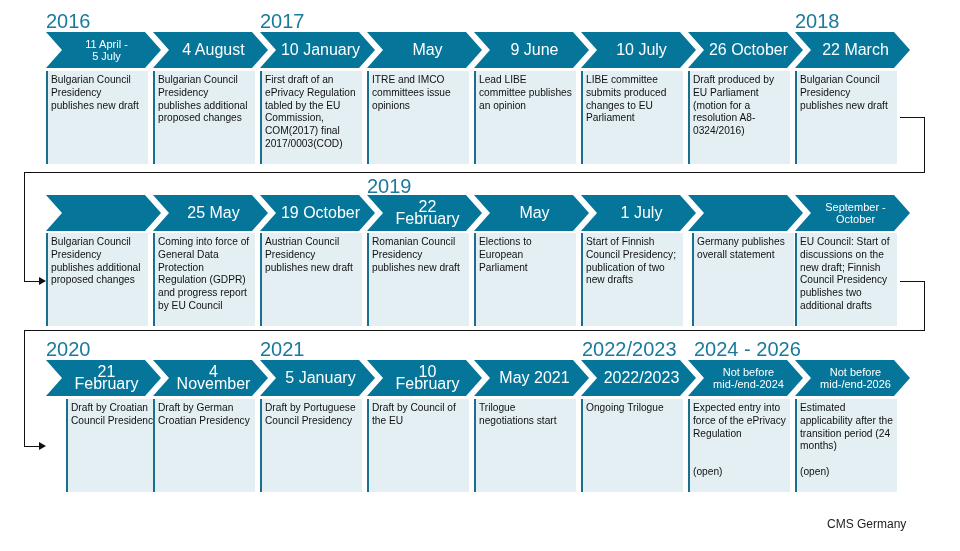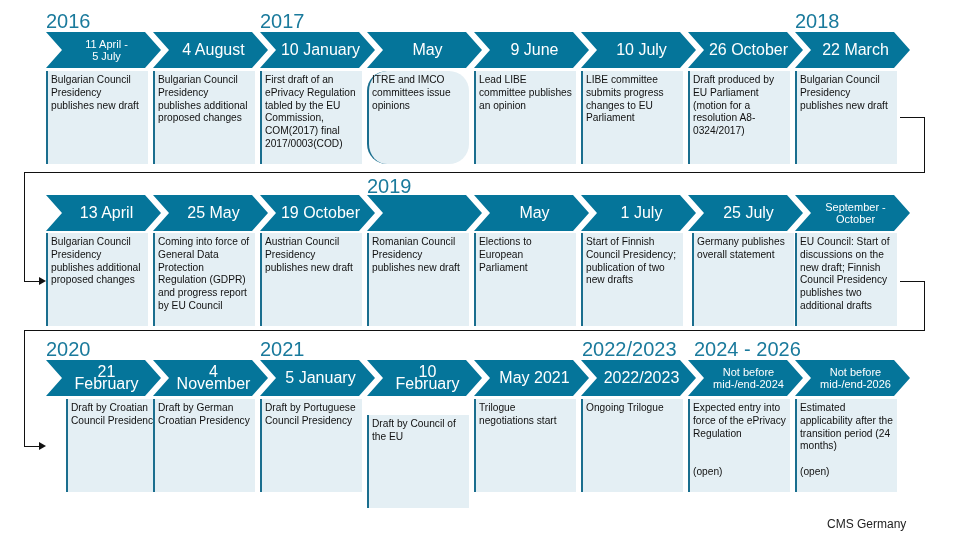--- a/index.html
+++ b/index.html
@@ -58,68 +58,67 @@
 tabled by the EU
 Commission,
 COM(2017) final
 2017/0003(COD)</div>
     <div class="chev" style="left: 367px; top: 32px;">
       <svg width="115" height="36">
         <polygon points="0,0 99,0 115,18 99,36 0,36 16,18" fill="#05759a"></polygon>
       </svg>
       <div class="chev-label">May</div>
     </div>
-    <div class="box" style="left: 367px; top: 71px; border-radius: 20px;">ITRE and IMCO
+    <div class="box" style="left: 367px; top: 71px;">ITRE and IMCO
 committees issue
 opinions</div>
     <div class="chev" style="left: 474px; top: 32px;">
       <svg width="115" height="36">
         <polygon points="0,0 99,0 115,18 99,36 0,36 16,18" fill="#05759a"></polygon>
       </svg>
       <div class="chev-label">9 June</div>
     </div>
     <div class="box" style="left: 474px; top: 71px;">Lead LIBE
 committee publishes
 an opinion</div>
     <div class="chev" style="left: 581px; top: 32px;">
       <svg width="115" height="36">
         <polygon points="0,0 99,0 115,18 99,36 0,36 16,18" fill="#05759a"></polygon>
       </svg>
       <div class="chev-label">10 July</div>
     </div>
     <div class="box" style="left: 581px; top: 71px;">LIBE committee
-submits progress
+submits produced
 changes to EU
 Parliament</div>
     <div class="chev" style="left: 688px; top: 32px;">
       <svg width="115" height="36">
         <polygon points="0,0 99,0 115,18 99,36 0,36 16,18" fill="#05759a"></polygon>
       </svg>
       <div class="chev-label">26 October</div>
     </div>
     <div class="box" style="left: 688px; top: 71px;">Draft produced by
 EU Parliament
 (motion for a
 resolution A8-
-0324/2017)</div>
+0324/2016)</div>
     <div class="chev" style="left: 795px; top: 32px;">
       <svg width="115" height="36">
         <polygon points="0,0 99,0 115,18 99,36 0,36 16,18" fill="#05759a"></polygon>
       </svg>
       <div class="chev-label">22 March</div>
     </div>
     <div class="box" style="left: 795px; top: 71px;">Bulgarian Council
 Presidency
 publishes new draft</div>
     <div class="year" style="left: 367px; top: 175px;">2019</div>
     <div class="chev" style="left: 46px; top: 195px;">
       <svg width="115" height="36">
         <polygon points="0,0 99,0 115,18 99,36 0,36 16,18" fill="#05759a"></polygon>
       </svg>
-      <div class="chev-label">13 April</div>
     </div>
     <div class="box" style="left: 46px; top: 233px;">Bulgarian Council
 Presidency
 publishes additional
 proposed changes</div>
     <div class="chev" style="left: 153px; top: 195px;">
       <svg width="115" height="36">
         <polygon points="0,0 99,0 115,18 99,36 0,36 16,18" fill="#05759a"></polygon>
       </svg>
       <div class="chev-label">25 May</div>
@@ -136,20 +135,21 @@
       </svg>
       <div class="chev-label">19 October</div>
     </div>
     <div class="box" style="left: 260px; top: 233px;">Austrian Council
 Presidency
 publishes new draft</div>
     <div class="chev" style="left: 367px; top: 195px;">
       <svg width="115" height="36">
         <polygon points="0,0 99,0 115,18 99,36 0,36 16,18" fill="#05759a"></polygon>
       </svg>
+      <div class="chev-label">22 February</div>
     </div>
     <div class="box" style="left: 367px; top: 233px;">Romanian Council
 Presidency
 publishes new draft</div>
     <div class="chev" style="left: 474px; top: 195px;">
       <svg width="115" height="36">
         <polygon points="0,0 99,0 115,18 99,36 0,36 16,18" fill="#05759a"></polygon>
       </svg>
       <div class="chev-label">May</div>
     </div>
@@ -163,21 +163,20 @@
       <div class="chev-label">1 July</div>
     </div>
     <div class="box" style="left: 581px; top: 233px;">Start of Finnish
 Council Presidency;
 publication of two
 new drafts</div>
     <div class="chev" style="left: 688px; top: 195px;">
       <svg width="115" height="36">
         <polygon points="0,0 99,0 115,18 99,36 0,36 16,18" fill="#05759a"></polygon>
       </svg>
-      <div class="chev-label">25 July</div>
     </div>
     <div class="box" style="left: 692px; top: 233px;">Germany publishes
 overall statement</div>
     <div class="chev" style="left: 795px; top: 195px;">
       <svg width="115" height="36">
         <polygon points="0,0 99,0 115,18 99,36 0,36 16,18" fill="#05759a"></polygon>
       </svg>
       <div class="chev-label small">September -
 October</div>
     </div>
@@ -214,21 +213,21 @@
       <div class="chev-label">5 January</div>
     </div>
     <div class="box" style="left: 260px; top: 399px;">Draft by Portuguese
 Council Presidency</div>
     <div class="chev" style="left: 367px; top: 360px;">
       <svg width="115" height="36">
         <polygon points="0,0 99,0 115,18 99,36 0,36 16,18" fill="#05759a"></polygon>
       </svg>
       <div class="chev-label">10 February</div>
     </div>
-    <div class="box" style="left: 367px; top: 415px;">Draft by Council of
+    <div class="box" style="left: 367px; top: 399px;">Draft by Council of
 the EU</div>
     <div class="chev" style="left: 474px; top: 360px;">
       <svg width="115" height="36">
         <polygon points="0,0 99,0 115,18 99,36 0,36 16,18" fill="#05759a"></polygon>
       </svg>
       <div class="chev-label">May 2021</div>
     </div>
     <div class="box" style="left: 474px; top: 399px;">Trilogue
 negotiations start</div>
     <div class="chev" style="left: 581px; top: 360px;">

